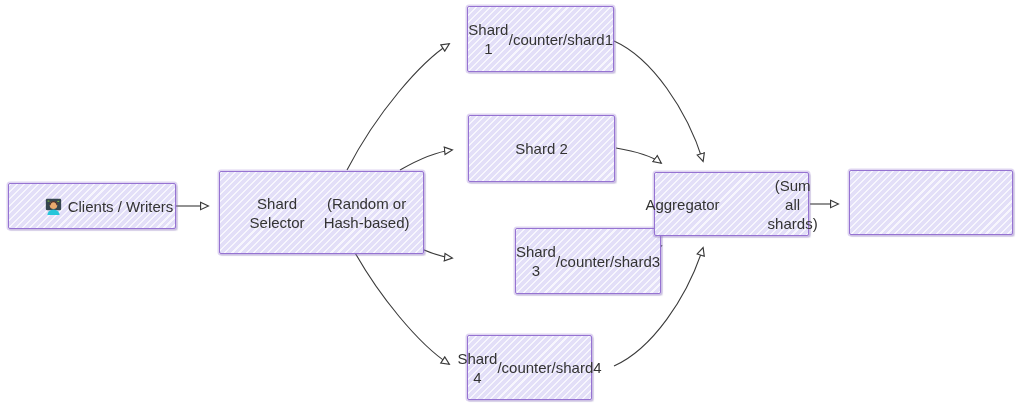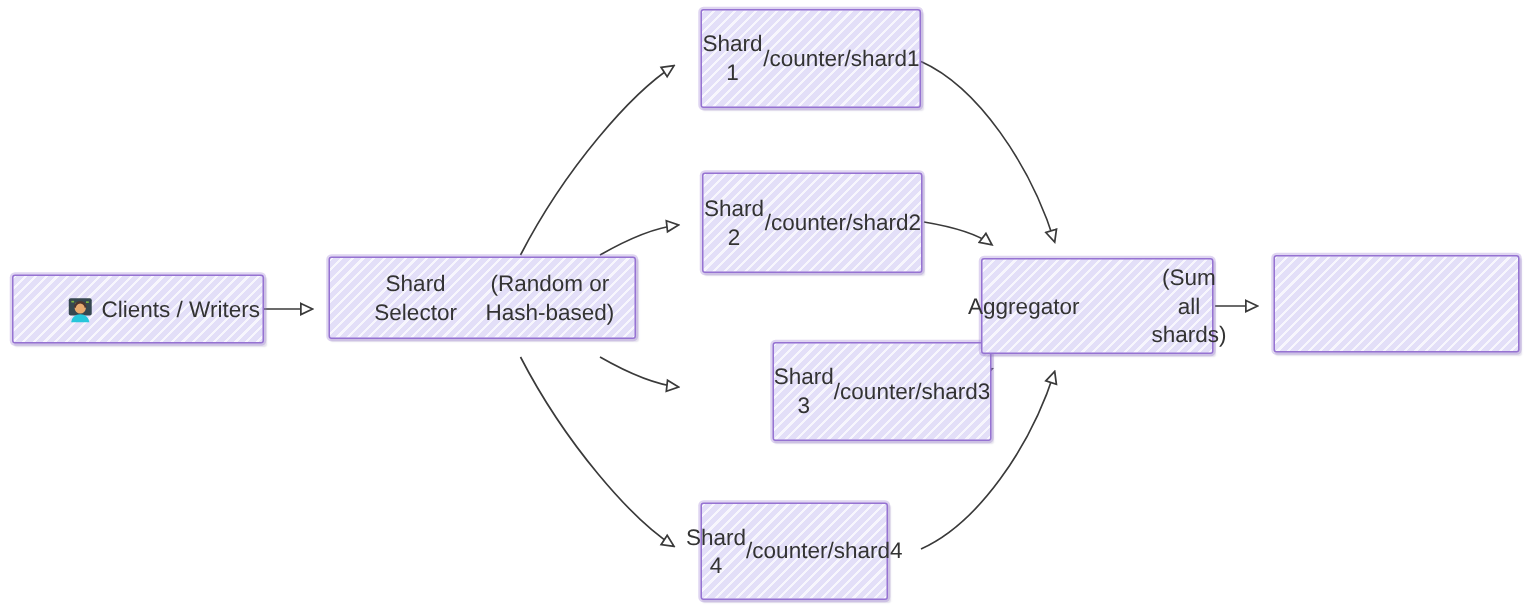--- a/index.html
+++ b/index.html
@@ -91,33 +91,32 @@
           <rect x="12.6" y="5.8" width="1.6" height="1.3" fill="#9ccc65"></rect>
           <circle cx="10" cy="8.6" r="4.4" fill="#e8a96e"></circle>
           <path d="M10 3.4 c-3 0 -4.9 2.1 -4.9 4.9 l1.5 0.2 c0 -1.6 1.2 -3.4 3.4 -3.4 c2.2 0 3.4 1.8 3.4 3.4 l1.5 -0.2 c0 -2.8 -1.9 -4.9 -4.9 -4.9 z" fill="#4e342e"></path>
           <path d="M2.8 20 a7.2 6.4 0 0 1 14.4 0 z" fill="#26c6da"></path>
         </svg>
       </span>
       <span>Clients / Writers</span>
     </div>
   </div>
 
-  <div class="node" style="left:219px; top:171px; width:205px; height:55px;padding-left:24px;">
+  <div class="node" style="left:219px; top:171px; width:205px; height:83px;padding-left:24px;">
     <span>Shard Selector</span>
     <span>(Random or Hash-based)</span>
   </div>
 
   <div class="node" style="left:467px; top:6px; width:147px; height:66px;">
     <span>Shard 1</span>
     <span>/counter/shard1</span>
   </div>
 
   <div class="node" style="left:468px; top:115px; width:147px; height:67px;">
     <span>Shard 2</span>
-    <span>/counter/shard2</span>
   </div>
 
   <div class="node" style="left:468px; top:228px; width:146px; height:66px;margin-left:47px;">
     <span>Shard 3</span>
     <span>/counter/shard3</span>
   </div>
 
   <div class="node" style="left:467px; top:335px; width:125px; height:65px;">
     <span>Shard 4</span>
     <span>/counter/shard4</span>

